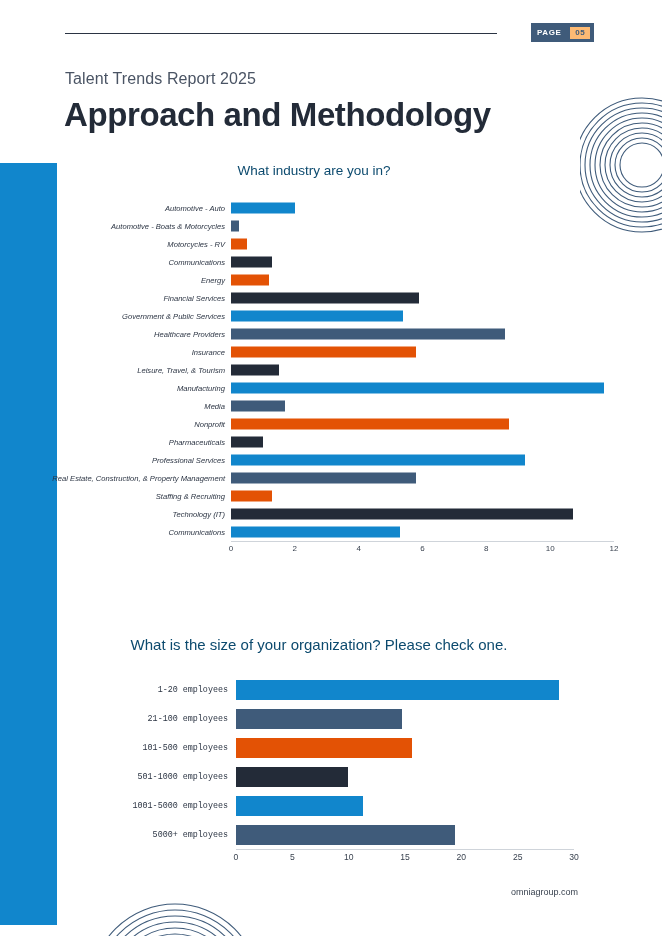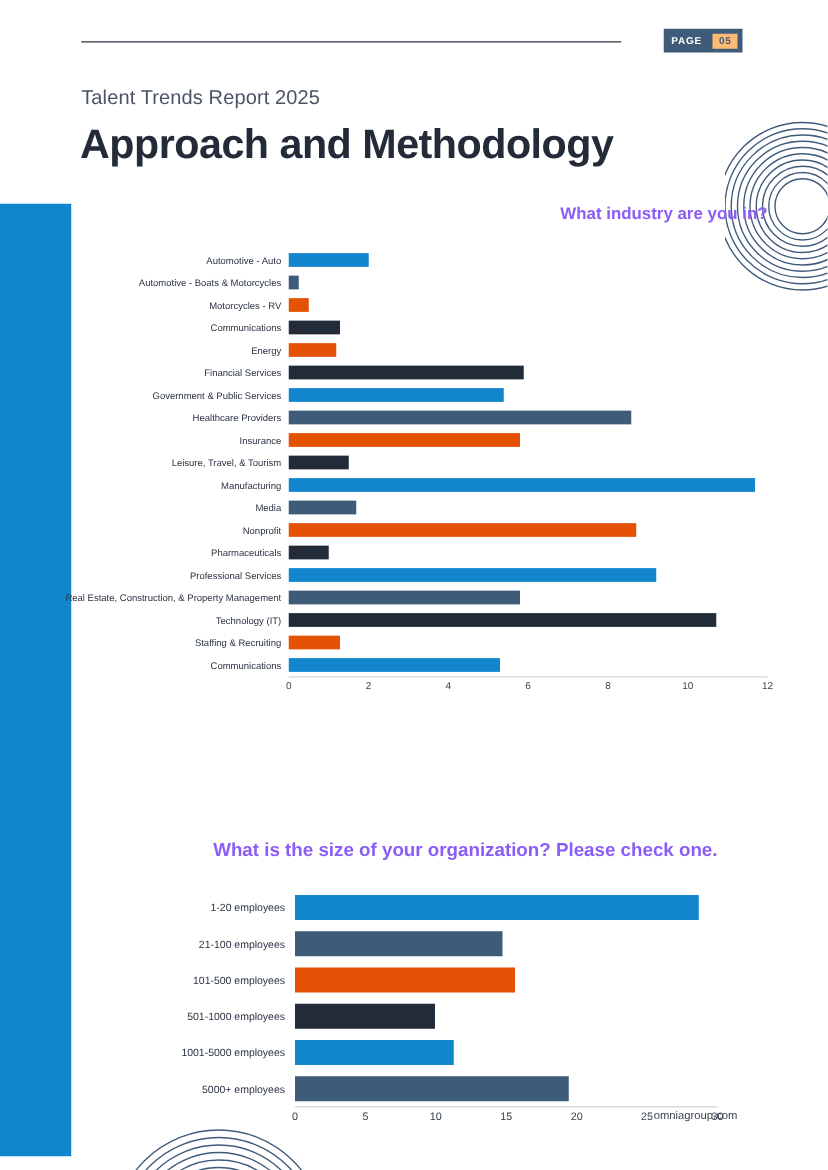--- a/index.html
+++ b/index.html
@@ -42,50 +42,50 @@
     letter-spacing:.1px;
   }
   .page-title{
     position:absolute;left:64px;top:96px;font-size:33px;font-weight:700;
     letter-spacing:-.4px;color:#232b38;margin:0;
   }
 
   
   .chart-block{position:absolute;}
   .chart-title{
-    text-align:right;font-size:13.5px;font-weight:700;color:#8b5cf6;margin:0;
+    text-align:center;font-size:13.5px;font-weight:400;color:#0c4a6e;margin:0;
   }
   .chart-title.big{font-size:15px;}
   .rows{position:relative;}
   .row{display:flex;align-items:center;}
   .row .lbl{
     font-size:7.6px;color:#2b3443;text-align:right;
     white-space:nowrap;padding-right:6px;box-sizing:border-box;
   }
   .row .track{position:relative;flex:1;height:100%;}
   .row .bar{position:absolute;left:0;top:50%;transform:translateY(-50%);}
 
-  #chart1 .row{height:18px;}
+  #chart1 .row{height:18px;font-style:italic;}
   #chart1 .lbl{width:217px;}
   #chart1 .bar{height:11px;}
   #chart2 .row{height:29px;}
-  #chart2 .lbl{width:172px;font-size:8.4px;padding-right:8px;}
+  #chart2 .lbl{width:172px;font-size:8.4px;padding-right:8px;font-family:Liberation Mono, monospace;}
   #chart2 .bar{height:20px;}
 
   .axis{position:relative;height:16px;}
   .axis .tickline{
     position:absolute;left:0;right:0;top:0;height:1px;background:#cfd4da;
   }
   .axis .tick{
     position:absolute;top:3px;font-size:8px;color:#3a4350;transform:translateX(-50%);
   }
   #chart2 .axis .tick{font-size:8.6px;}
 
   .footer-url{
-    position:absolute;right:72px;bottom:39px;font-size:9px;color:#3a4350;
+    position:absolute;right:84px;bottom:39px;font-size:9px;color:#3a4350;
   }
 </style>
 </head>
 <body>
 
 <div class="page">
 
   <div class="left-bar"></div>
 
   <div class="arc-tr">
@@ -225,29 +225,29 @@
             <div class="bar" style="width: 76.6667%; background: rgb(17, 134, 204);"></div>
           </div>
         </div>
         <div class="row">
           <div class="lbl">Real Estate, Construction, &amp; Property Management</div>
           <div class="track">
             <div class="bar" style="width: 48.3333%; background: rgb(63, 91, 122);"></div>
           </div>
         </div>
         <div class="row">
+          <div class="lbl">Staffing &amp; Recruiting</div>
+          <div class="track">
+            <div class="bar" style="width: 10.8333%; background: rgb(227, 82, 5);"></div>
+          </div>
+        </div>
+        <div class="row">
           <div class="lbl">Technology (IT)</div>
           <div class="track">
             <div class="bar" style="width: 89.1667%; background: rgb(35, 43, 56);"></div>
-          </div>
-        </div>
-        <div class="row">
-          <div class="lbl">Staffing &amp; Recruiting</div>
-          <div class="track">
-            <div class="bar" style="width: 10.8333%; background: rgb(227, 82, 5);"></div>
           </div>
         </div>
         <div class="row">
           <div class="lbl">Communications</div>
           <div class="track">
             <div class="bar" style="width: 44.1667%; background: rgb(17, 134, 204);"></div>
           </div>
         </div>
       </div>
     <div class="axis" style="margin-left:217px;margin-right:0;">
@@ -255,21 +255,21 @@
     <span class="tick" style="left: 0%;">0</span>
         <span class="tick" style="left: 16.6667%;">2</span>
         <span class="tick" style="left: 33.3333%;">4</span>
         <span class="tick" style="left: 50%;">6</span>
         <span class="tick" style="left: 66.6667%;">8</span>
         <span class="tick" style="left: 83.3333%;">10</span>
         <span class="tick" style="left: 100%;">12</span>
       </div>
   </div>
 
-  <div class="chart-block" id="chart2" style="left:64px;top:636px;width:510px;margin-top:36px;">
+  <div class="chart-block" id="chart2" style="left:64px;top:636px;width:510px;">
     <div class="chart-title big">What is the size of your organization? Please check one.</div>
     <div class="rows" style="margin-top:22px;">
         <div class="row">
           <div class="lbl">1-20 employees</div>
           <div class="track">
             <div class="bar" style="width: 95.6667%; background: rgb(17, 134, 204);"></div>
           </div>
         </div>
         <div class="row">
           <div class="lbl">21-100 employees</div>

